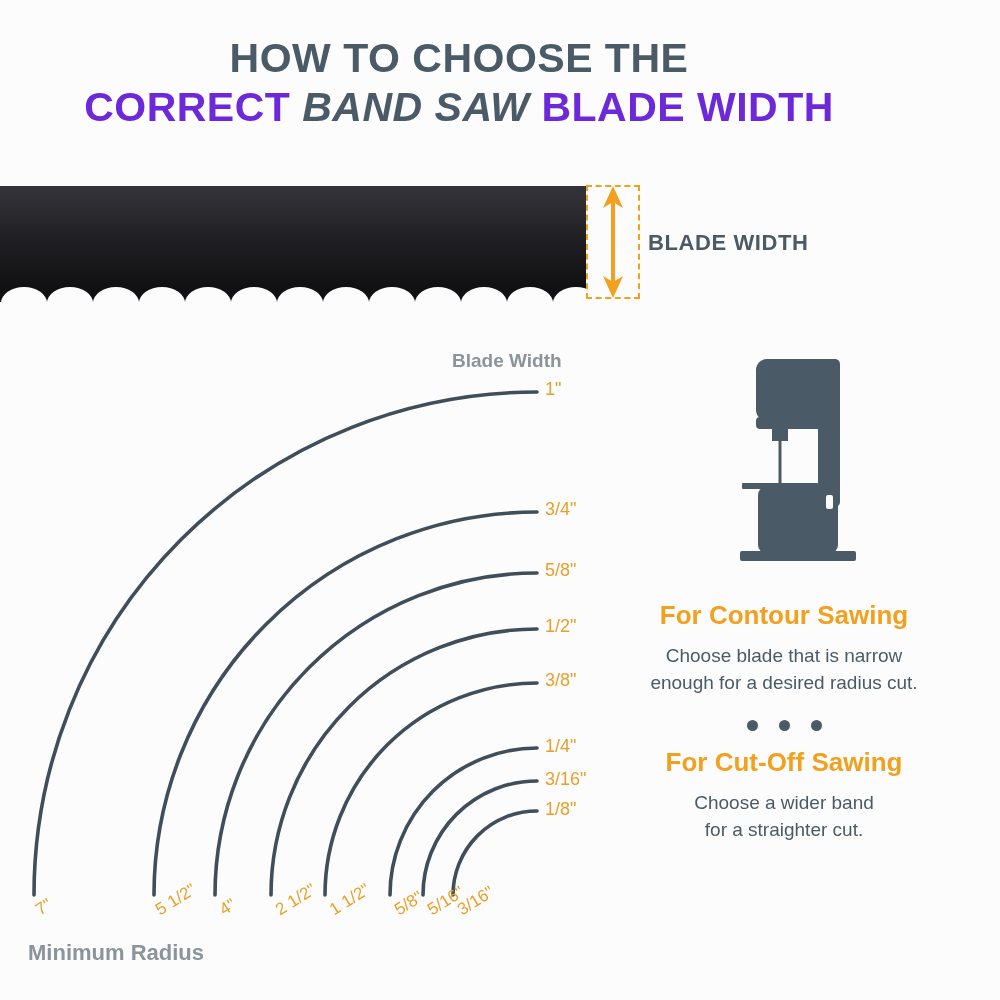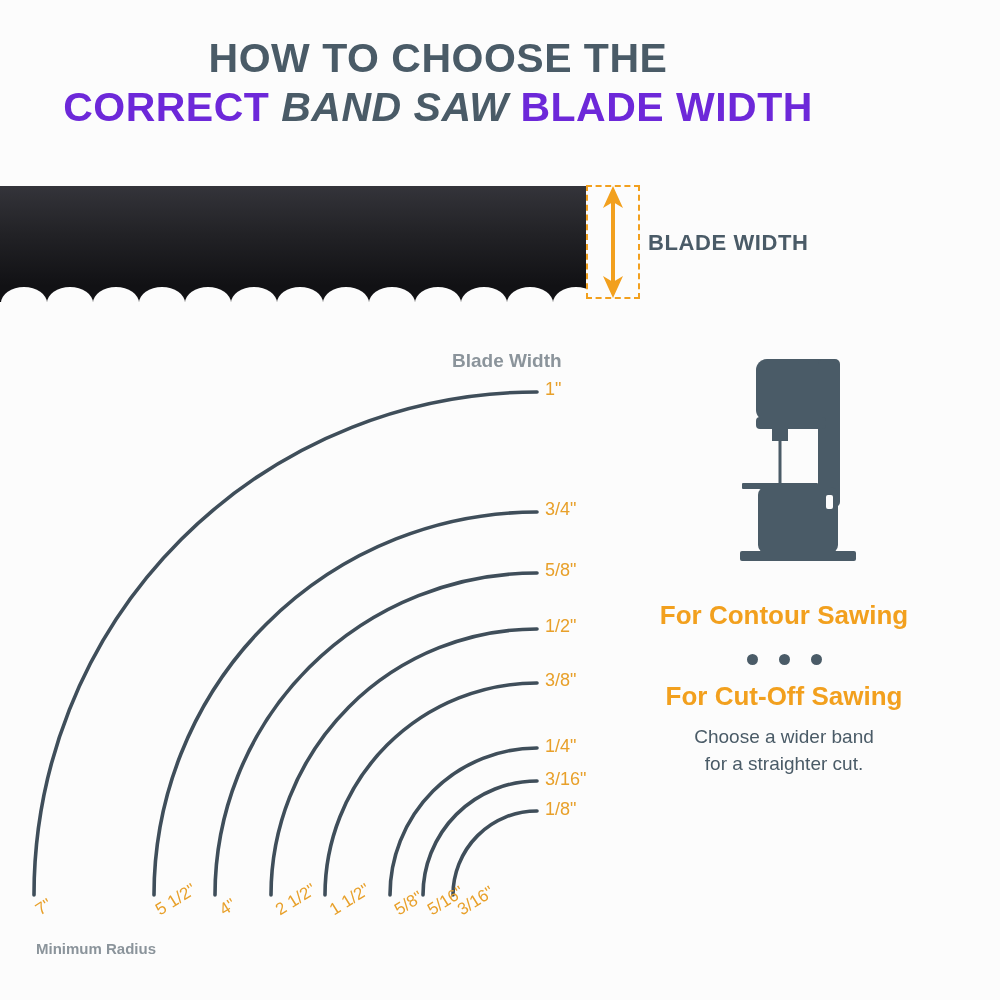--- a/index.html
+++ b/index.html
@@ -20,20 +20,21 @@
   }
 
   
   .title-block {
     position: absolute;
     left: 0;
     top: 38px;
     width: 876px;
     text-align: center;
     line-height: 1.02;
+    padding-left: 21px;
   }
   .title-line {
     display: block;
     font-weight: 700;
     letter-spacing: 0.5px;
     white-space: nowrap;
   }
   .title-line-1 {
     font-size: 41px;
     color: #4a5b67;
@@ -130,23 +131,23 @@
   .radius-label {
     position: absolute;
     font-size: 17px;
     color: #e8a02a;
     white-space: nowrap;
     transform-origin: left top;
     transform: rotate(-32deg);
   }
   .min-radius-label {
     position: absolute;
-    left: 36px;
+    left: 28px;
     top: 940px;
-    font-size: 15px;
+    font-size: 22px;
     font-weight: 700;
     color: #8b949b;
     white-space: nowrap;
   }
 
   
   .machine {
     position: absolute;
     left: 712px;
     top: 355px;
@@ -294,20 +295,24 @@
 
         <rect x="114" y="140" width="7" height="14" rx="2" fill="#fcfcfc"></rect>
       </g>
     </svg>
   </div>
 
   <div class="side-col">
 
     <div>
       <div class="side-head">For Contour Sawing</div>
+      <div class="side-body">
+        <span>Choose blade that is narrow</span><br>
+        <span>enough for a desired radius cut.</span>
+      </div>
     </div>
 
     <div class="dots-div">
       <span class="dot"></span>
       <span class="dot"></span>
       <span class="dot"></span>
     </div>
 
     <div>
       <div class="side-head side-head-2">For Cut-Off Sawing</div>

